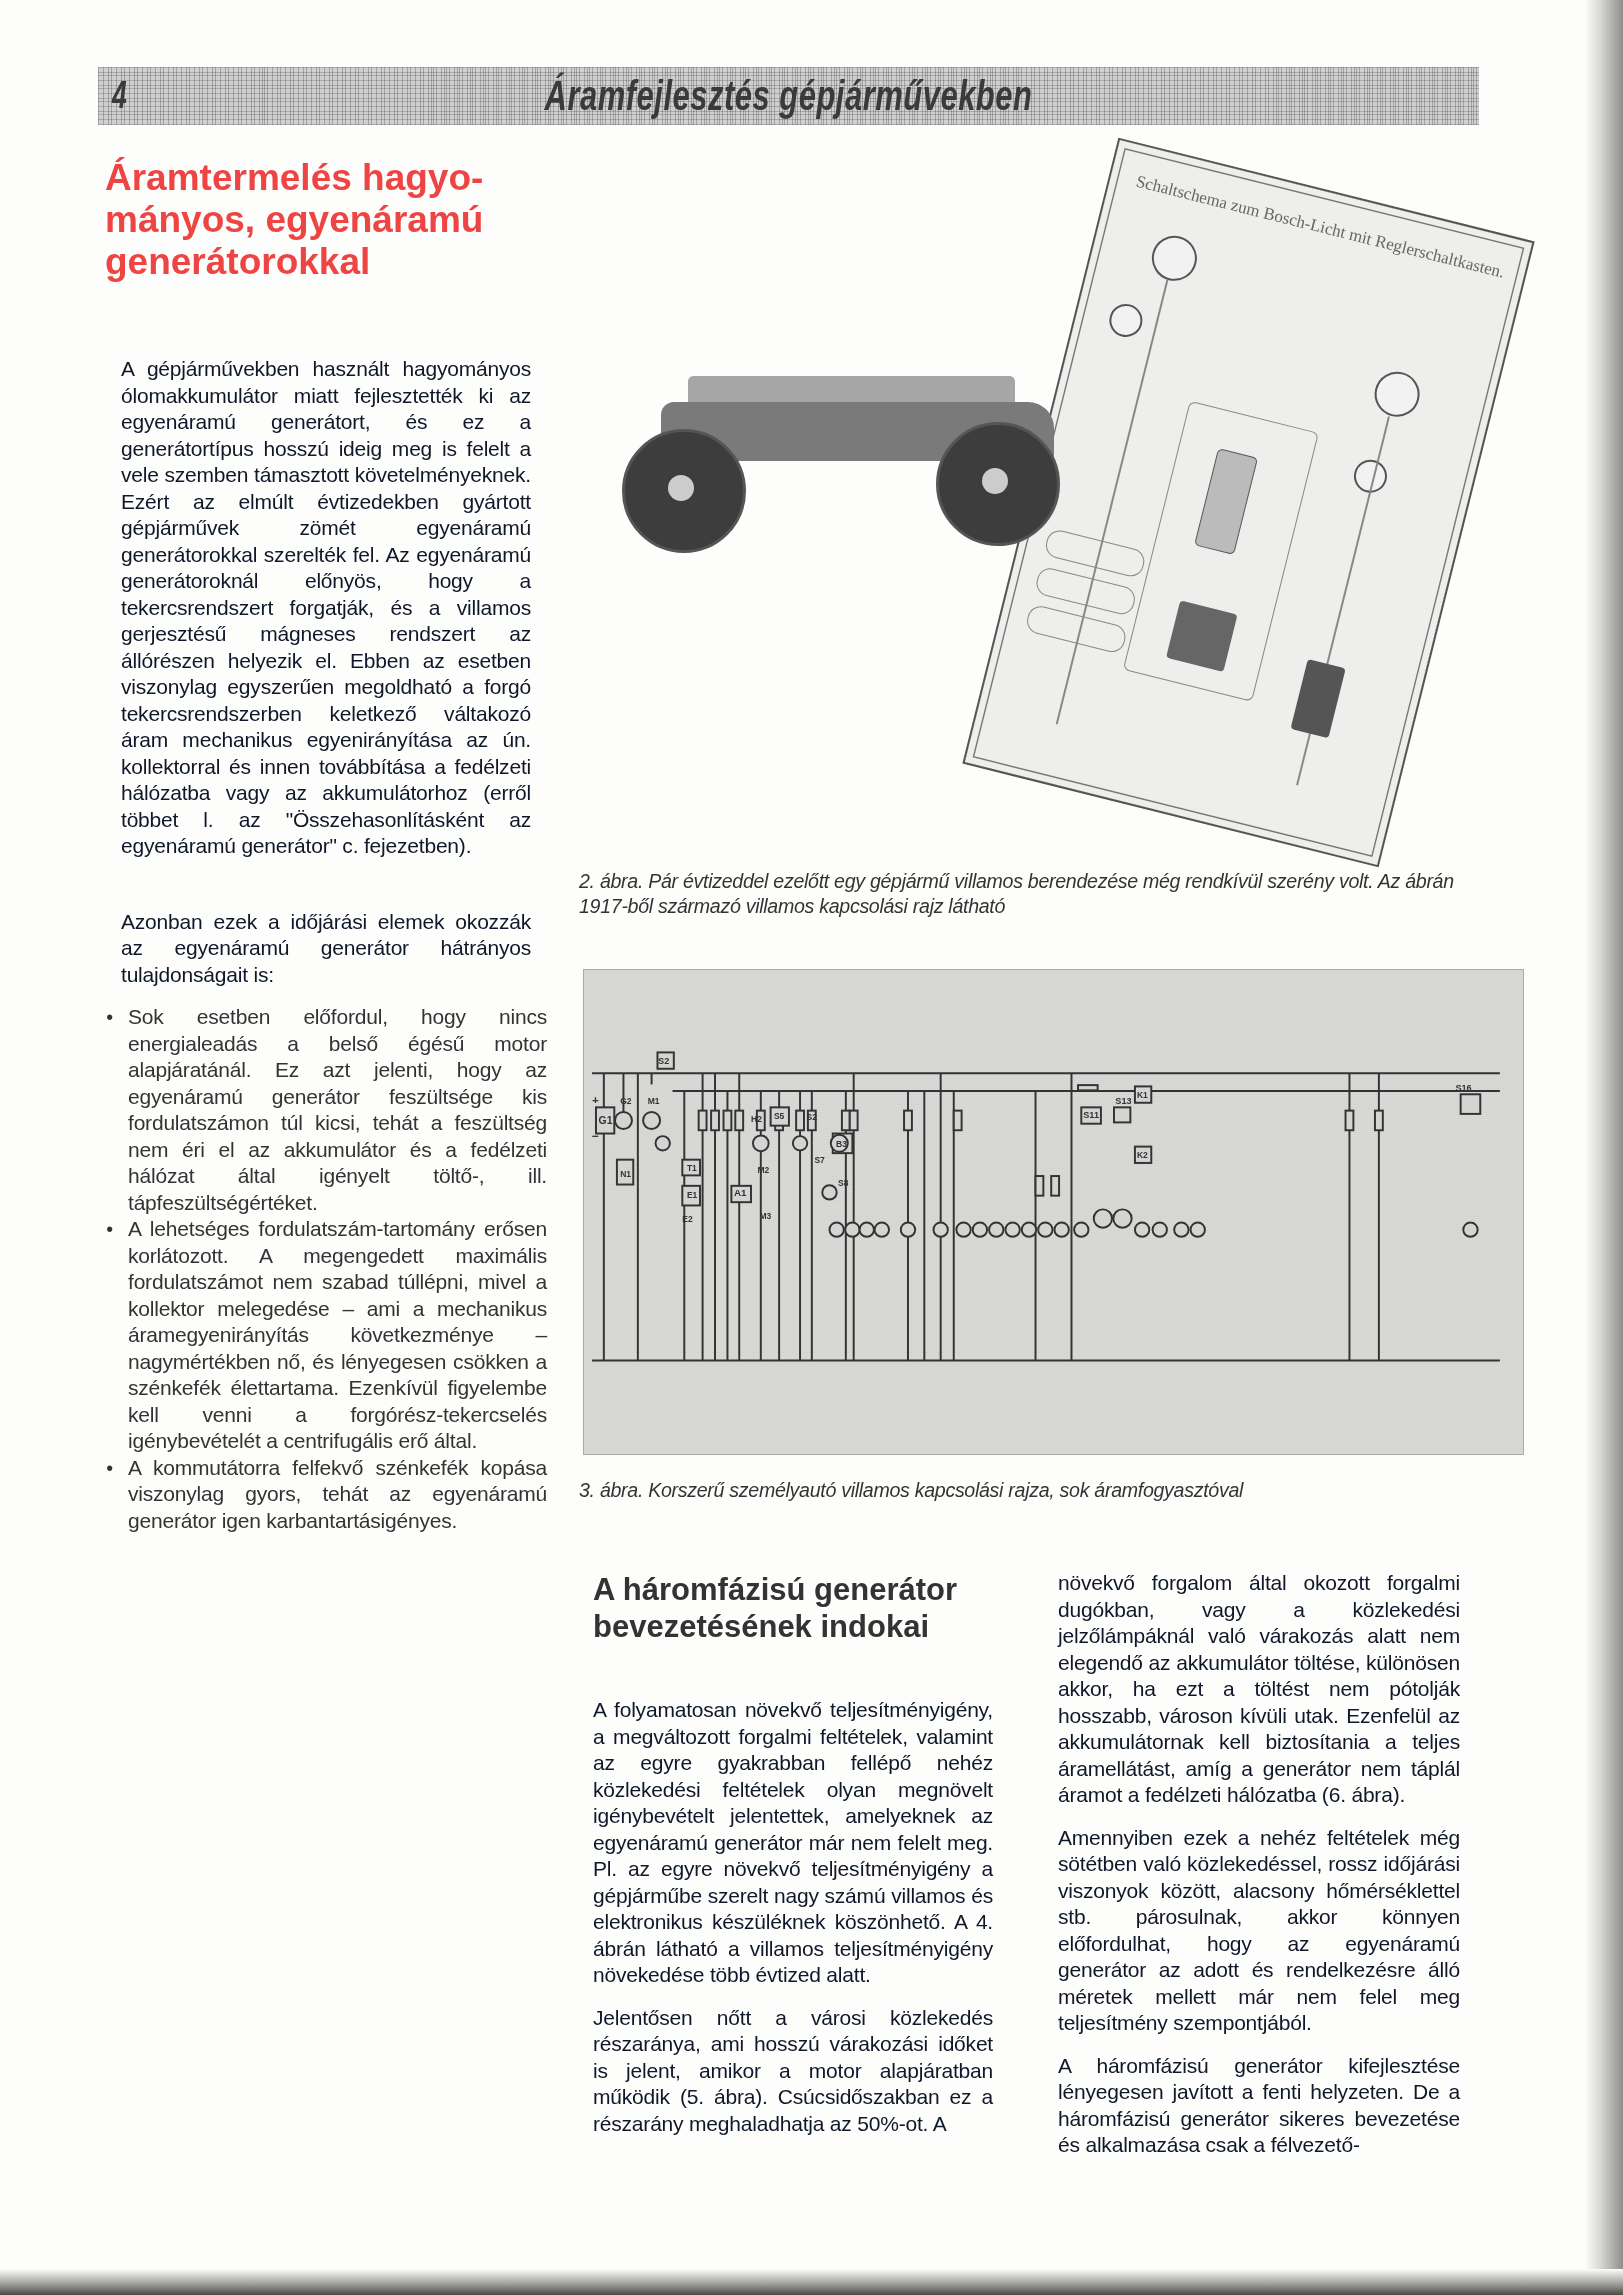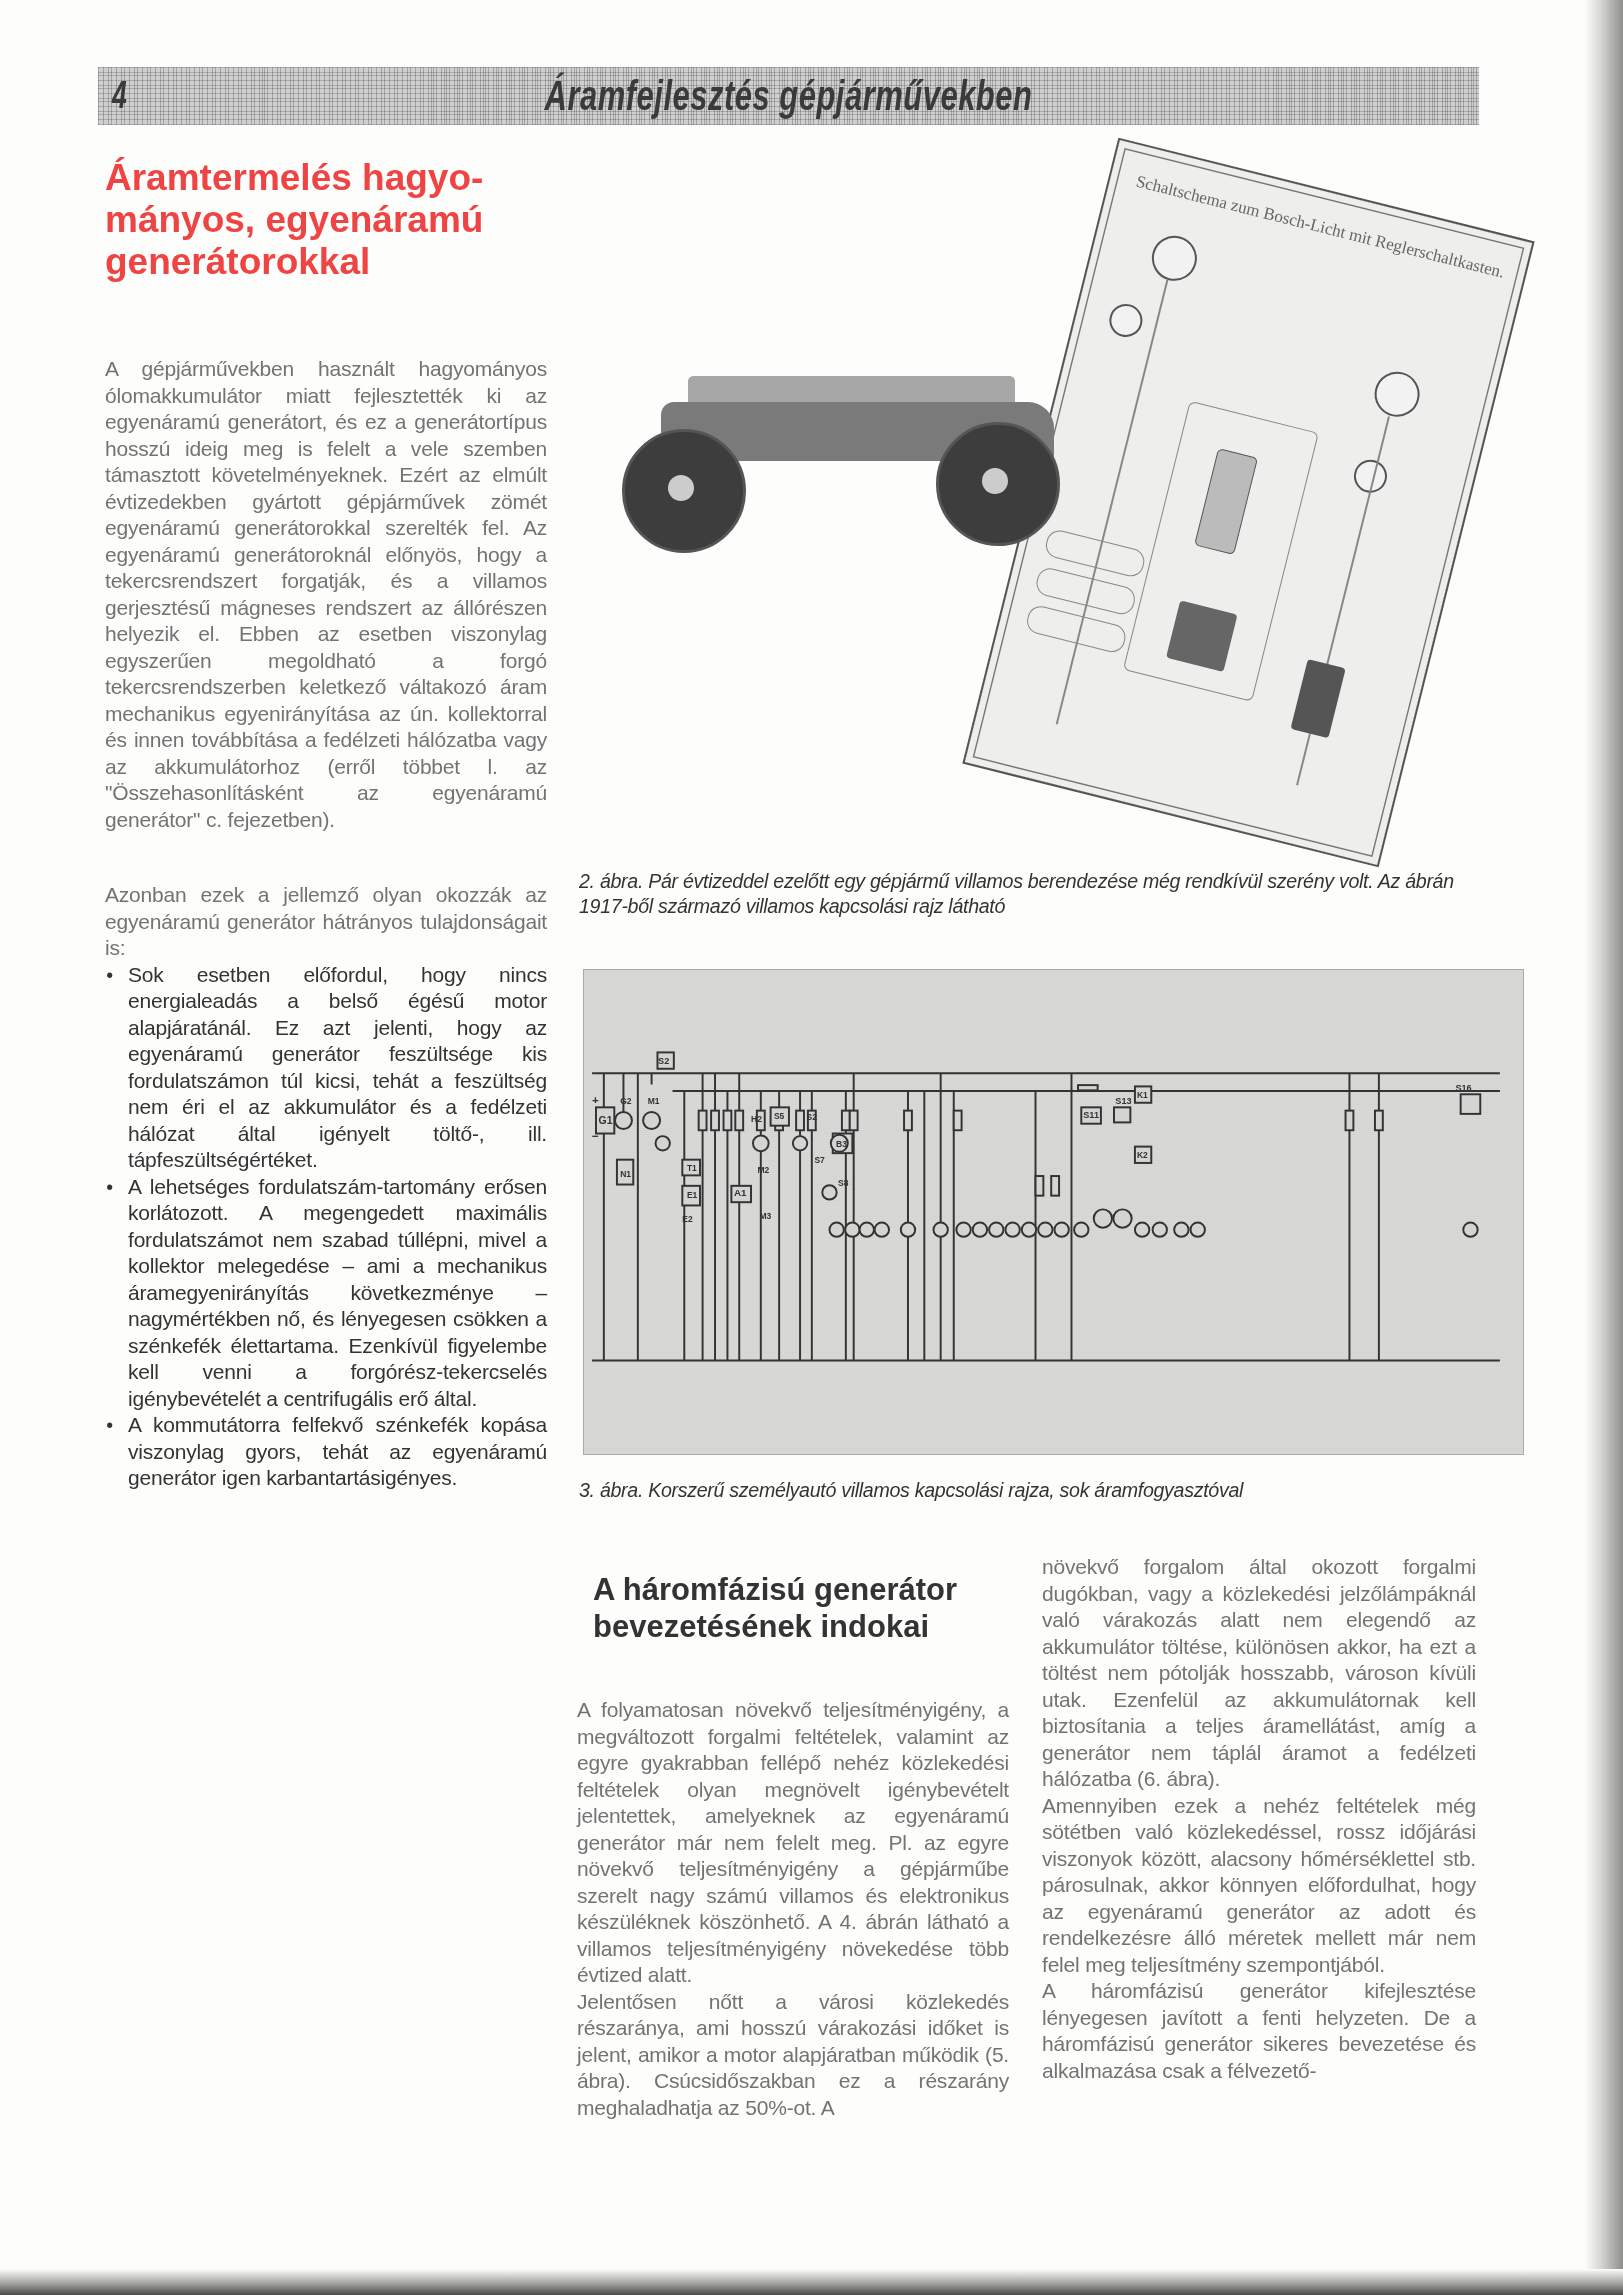--- a/index.html
+++ b/index.html
@@ -31,22 +31,22 @@
     position:absolute; left:0; right:0; top:3.9px; text-align:center;
     font-size:43px; font-weight:bold; font-style:italic; color:#3a3a3a;
     letter-spacing:0.7px; transform:scaleX(.72);
   }
 
   .col-left { position:absolute; left:105px; top:157px; width:442px; }
   h1.section-title {
     margin:0; font-size:37px; line-height:42px; font-weight:bold; color:#ef4444;
   }
   .para {
-    font-size:21px; line-height:26.5px; text-align:justify; margin:0;
-    color:#737373; letter-spacing:-0.2px;
+    font-size:21px; line-height:26.5px; text-align:justify; margin:16px;
+    color:#0f172a; letter-spacing:-0.2px;
   }
   .para.first { margin-top:73px; }
   .para.second { margin-top:49px; }
   ul.bullets { margin:0; padding:0; list-style:none; }
   ul.bullets li {
     position:relative; padding-left:23px;
     font-size:21px; line-height:26.5px; text-align:justify; color:#333; letter-spacing:-0.2px;
   }
   ul.bullets li::before {
     content:"\2022"; position:absolute; left:1.3px; top:0; font-size:19.6px;
@@ -110,21 +110,21 @@
 <div class="page-shadow-bottom"></div>
 
 <div class="header-band">
   <span class="header-page-num">4</span>
   <div class="header-title">Áramfejlesztés gépjárművekben</div>
 </div>
 
 <div class="col-left">
   <h1 class="section-title">Áramtermelés hagyo-mányos, egyenáramú generátorokkal</h1>
   <p class="para first">A gépjárművekben használt hagyományos ólomakkumulátor miatt fejlesztették ki az egyenáramú generátort, és ez a generátortípus hosszú ideig meg is felelt a vele szemben támasztott követelményeknek. Ezért az elmúlt évtizedekben gyártott gépjárművek zömét egyenáramú generátorokkal szerelték fel. Az egyenáramú generátoroknál előnyös, hogy a tekercsrendszert forgatják, és a villamos gerjesztésű mágneses rendszert az állórészen helyezik el. Ebben az esetben viszonylag egyszerűen megoldható a forgó tekercsrendszerben keletkező váltakozó áram mechanikus egyenirányítása az ún. kollektorral és innen továbbítása a fedélzeti hálózatba vagy az akkumulátorhoz (erről többet l. az "Összehasonlításként az egyenáramú generátor" c. fejezetben).</p>
-  <p class="para second">Azonban ezek a jellemző olyan okozzák az egyenáramú generátor hátrányos tulajdonságait is:</p>
+  <p class="para second">Azonban ezek a időjárási elemek okozzák az egyenáramú generátor hátrányos tulajdonságait is:</p>
   <ul class="bullets">
     <li>Sok esetben előfordul, hogy nincs energialeadás a belső égésű motor alapjáratánál. Ez azt jelenti, hogy az egyenáramú generátor feszültsége kis fordulatszámon túl kicsi, tehát a feszültség nem éri el az akkumulátor és a fedélzeti hálózat által igényelt töltő-, ill. tápfeszültségértéket.</li>
     <li>A lehetséges fordulatszám-tartomány erősen korlátozott. A megengedett maximális fordulatszámot nem szabad túllépni, mivel a kollektor melegedése – ami a mechanikus áramegyenirányítás következménye – nagymértékben nő, és lényegesen csökken a szénkefék élettartama. Ezenkívül figyelembe kell venni a forgórész-tekercselés igénybevételét a centrifugális erő által.</li>
     <li>A kommutátorra felfekvő szénkefék kopása viszonylag gyors, tehát az egyenáramú generátor igen karbantartásigényes.</li>
   </ul>
 </div>
 
 <div class="fig2">
   <div class="fig2-doc">
     <div class="fig2-doc-title">Schaltschema zum Bosch-Licht mit Reglerschaltkasten.</div>

